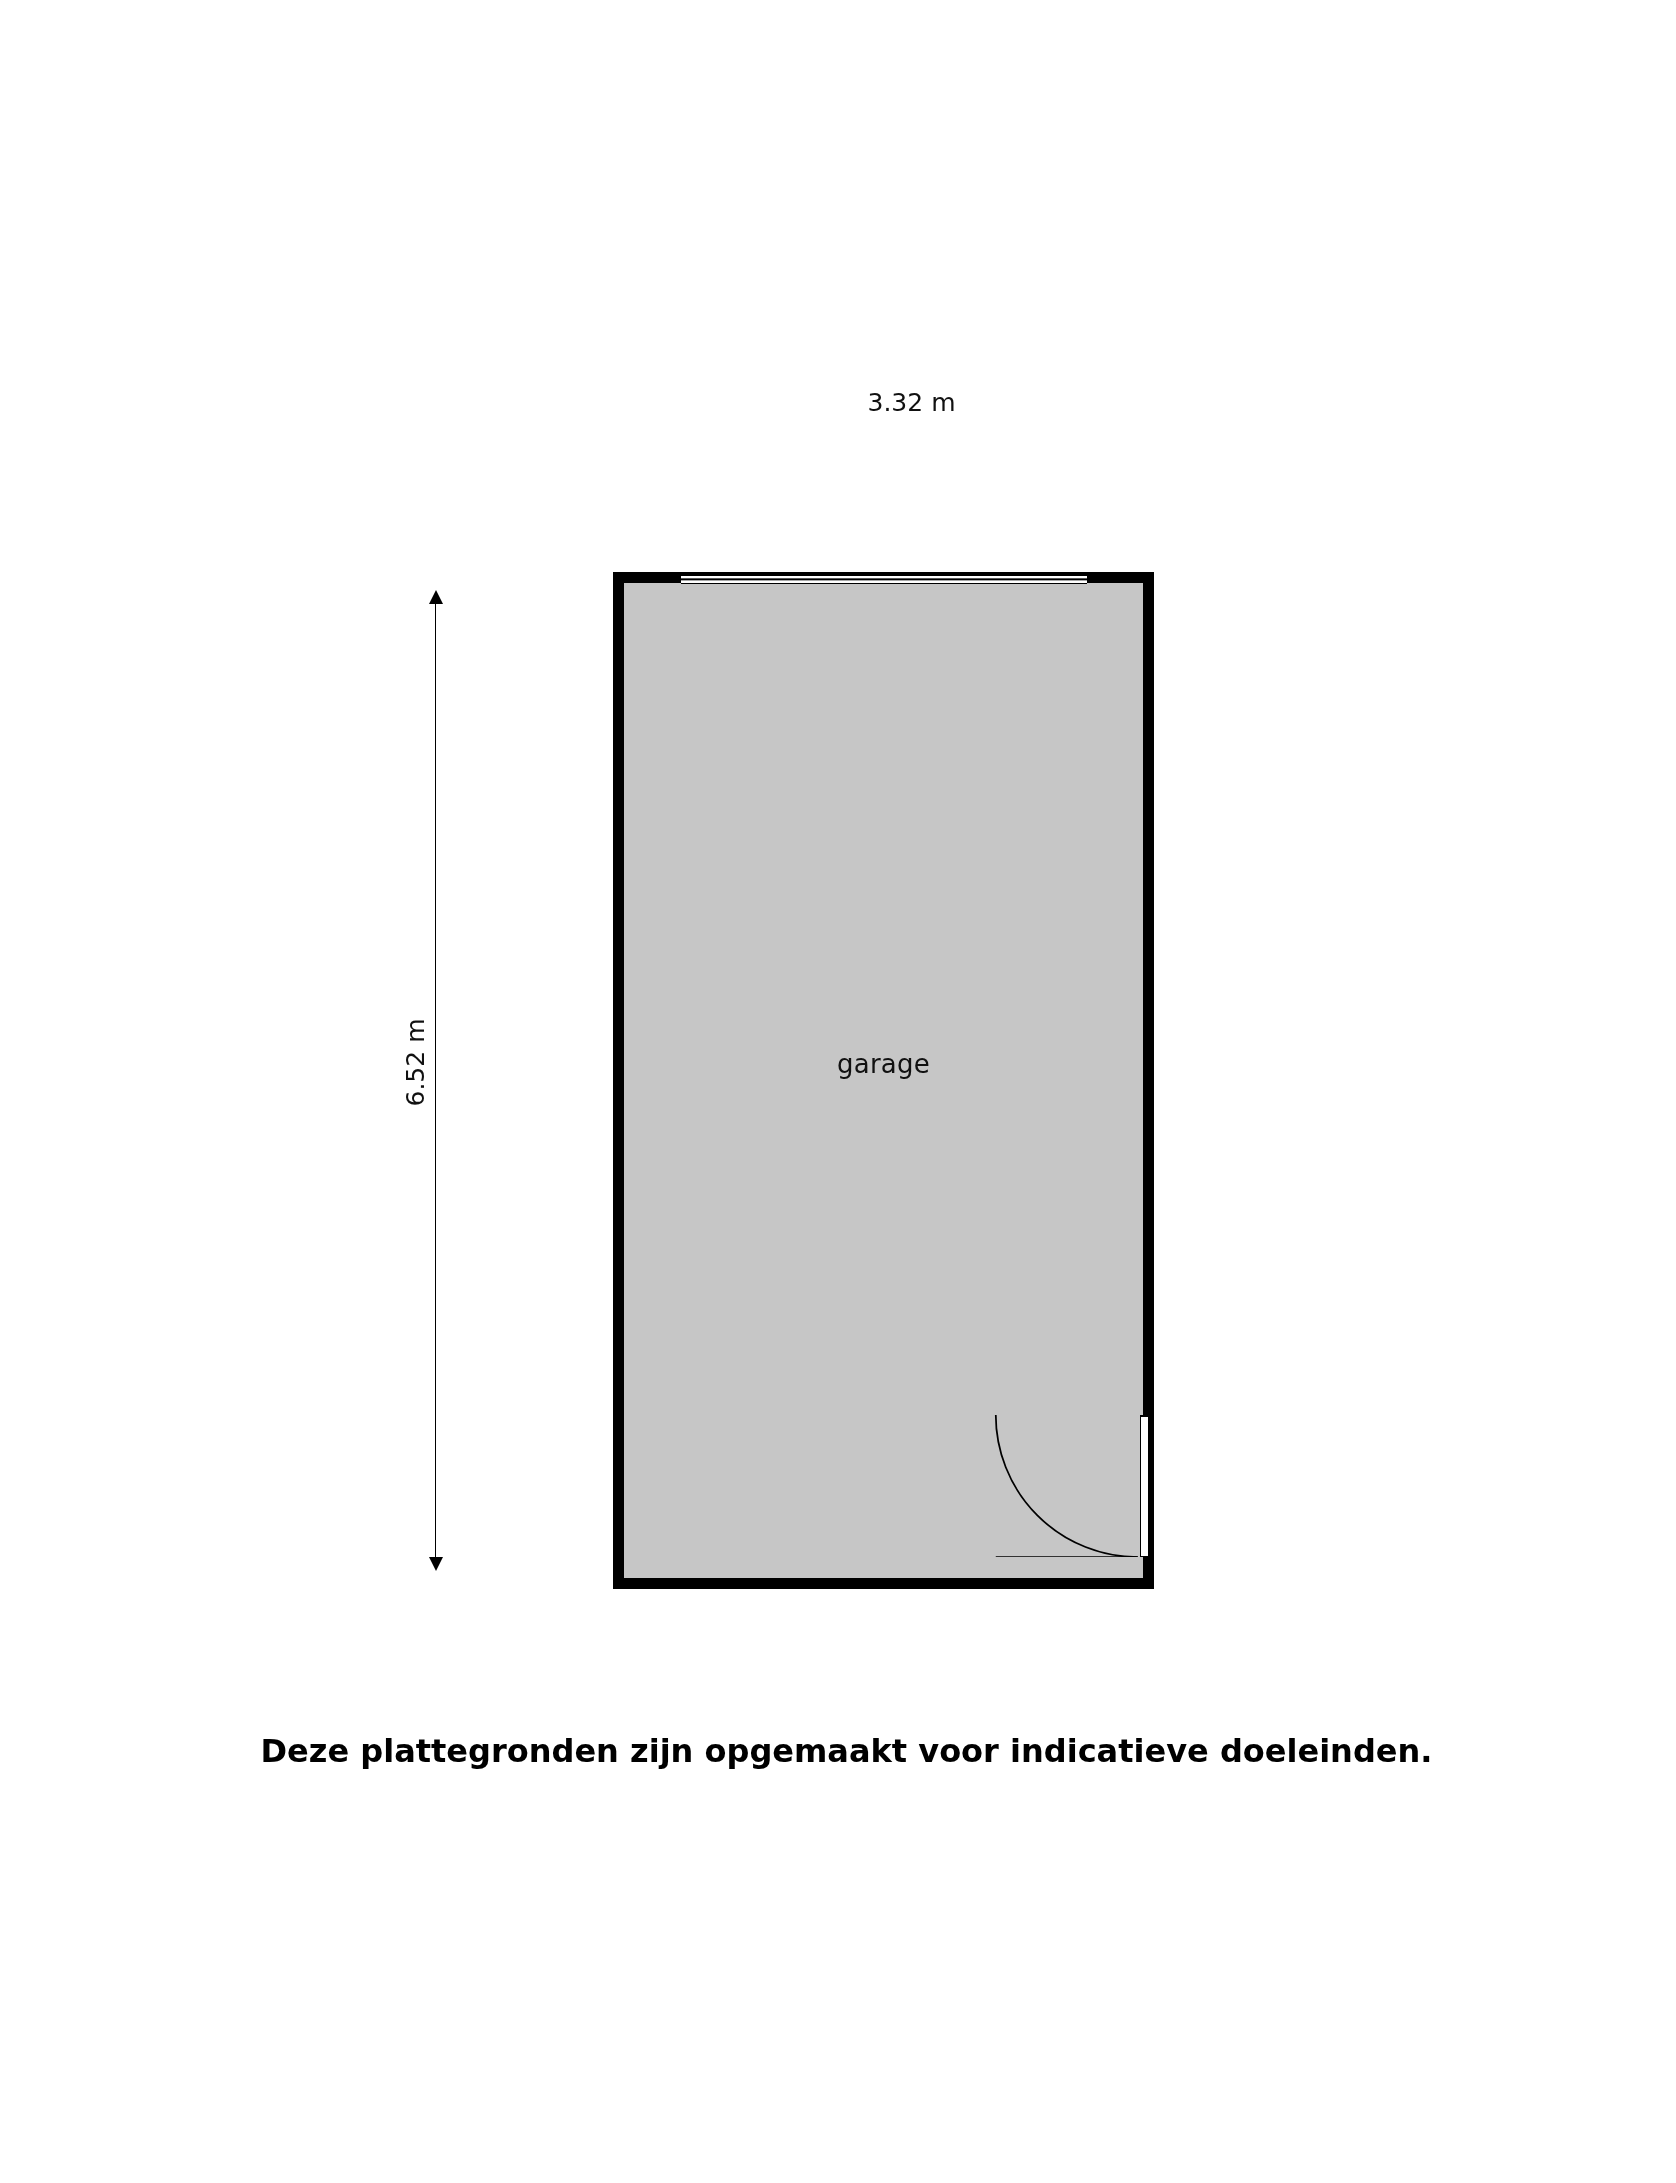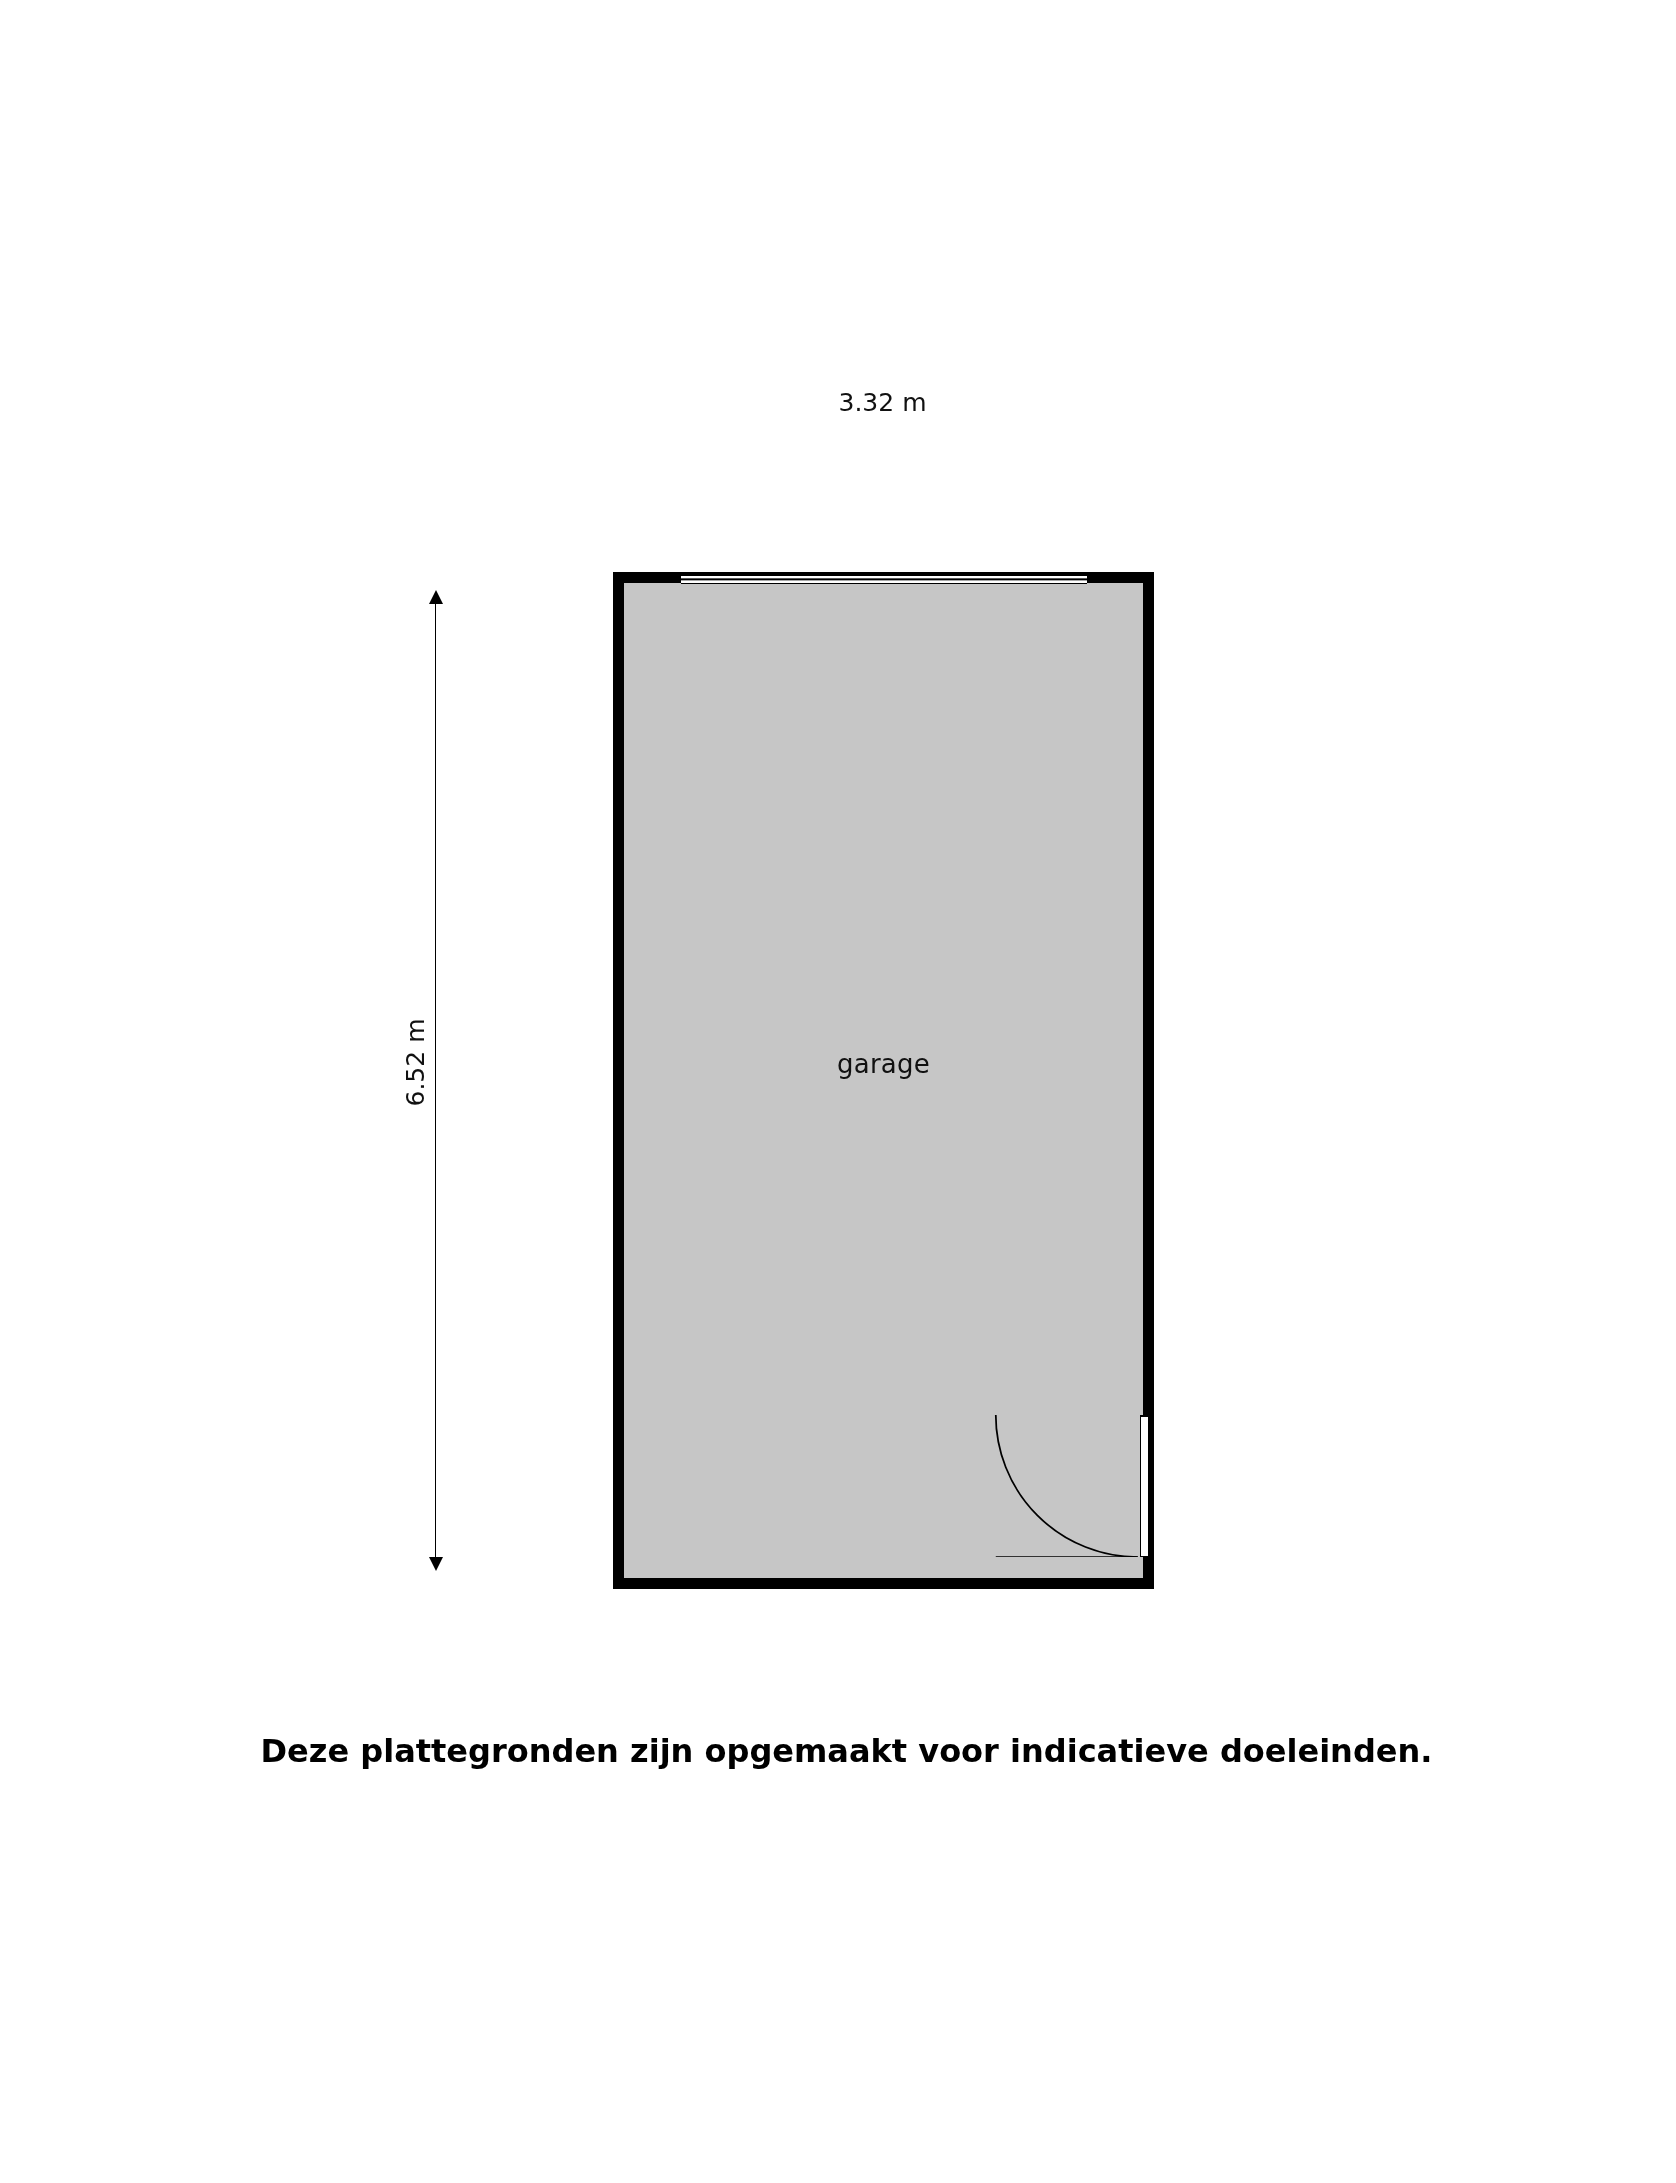--- a/index.html
+++ b/index.html
@@ -134,21 +134,21 @@
     position: absolute;
     left: -144px;
     top: 5.2px;
     width: 153px;
     height: 142px;
   }
 
   
   .dim-horizontal {
     position: absolute;
-    left: 612px;
+    left: 641px;
     top: 384px;
     width: 541px;
     height: 52px;
   }
   .dim-horizontal .dim-line {
     position: absolute;
     left: 17.5px;
     top: 18.3px;
     width: 507px;
     height: 1.3px;

